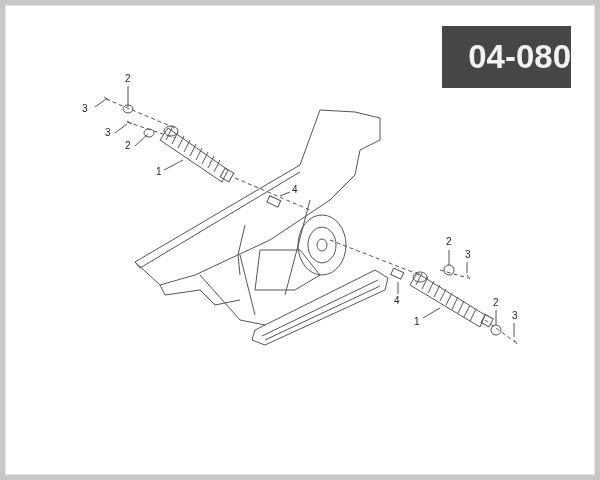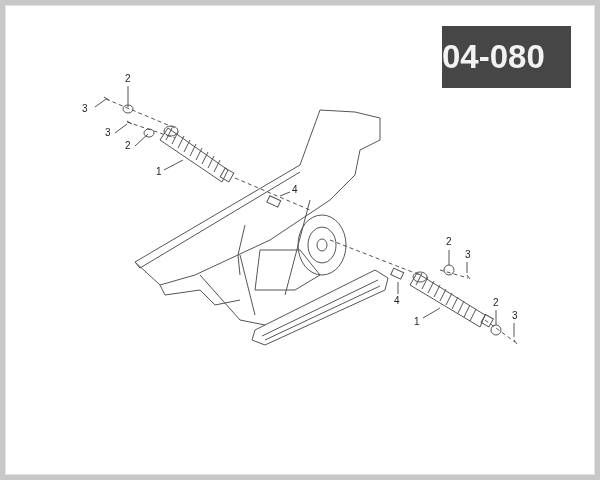--- a/index.html
+++ b/index.html
@@ -2,21 +2,21 @@
 <html><head>
 <meta charset="utf-8">
 <style>
   html, body { margin:0; padding:0; background:#ffffff; }
   body { width:600px; height:480px; position:relative; overflow:hidden; font-family:"Liberation Sans", sans-serif; }
   .frame { position:absolute; left:0; top:0; width:600px; height:480px; box-sizing:border-box;
            border-left:5px solid #c8c8c8; border-top:5px solid #c8c8c8;
            border-right:5px solid #c8c8c8; border-bottom:5px solid #c8c8c8; background:#fff; }
   .frame::after { content:""; position:absolute; left:0; top:0; right:0; bottom:0; border:1px solid #e2e2e2; pointer-events:none; }
   .badge { position:absolute; left:442px; top:26px; width:129px; height:62px; background:#464646;
-           color:#f2f2f2; font-weight:bold; font-size:33px; line-height:62px; text-align:left; letter-spacing:0px; }
+           color:#f2f2f2; font-weight:bold; font-size:33px; line-height:62px; text-align:right; letter-spacing:0px; }
   svg.diagram { position:absolute; left:0; top:0; }
   .lbl { position:absolute; font-size:10px; color:#222; font-family:"Liberation Sans", sans-serif; }
 </style>
 </head>
 <body>
 
 <div class="frame"></div>
 
 <div class="badge">04-080</div>
 

